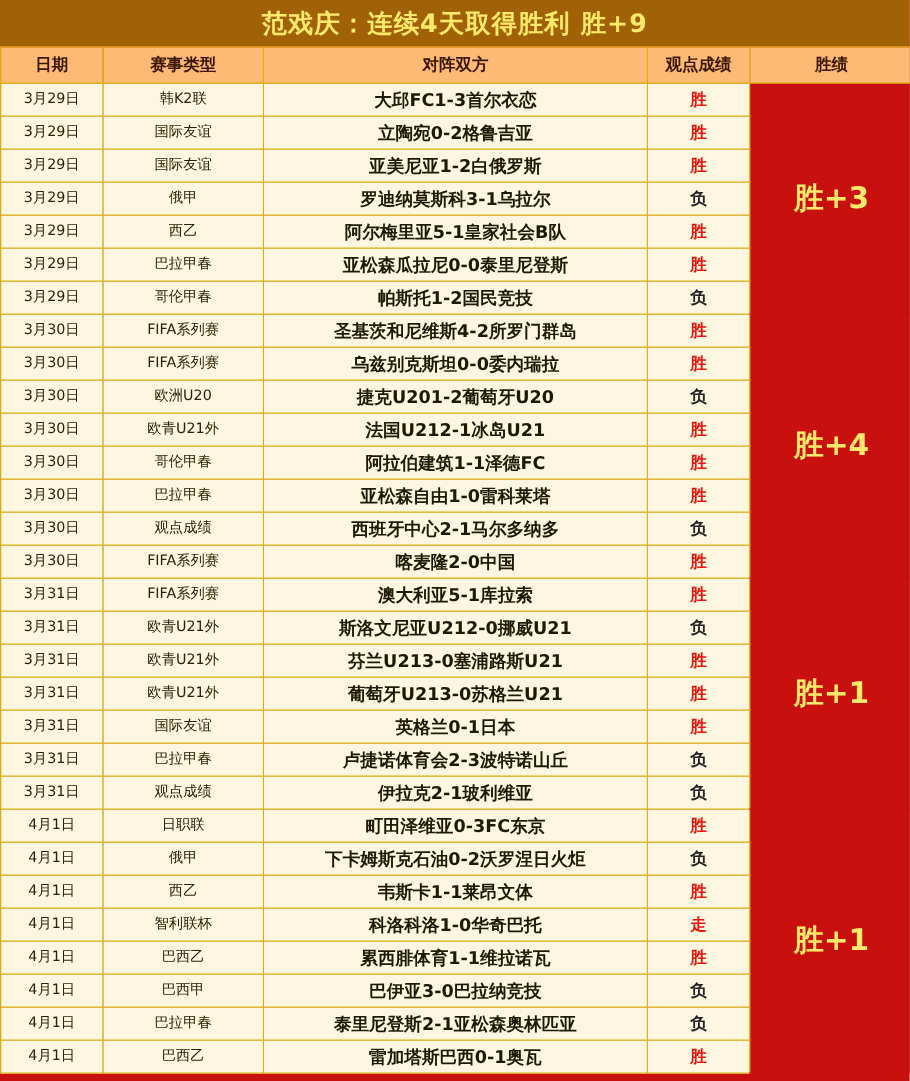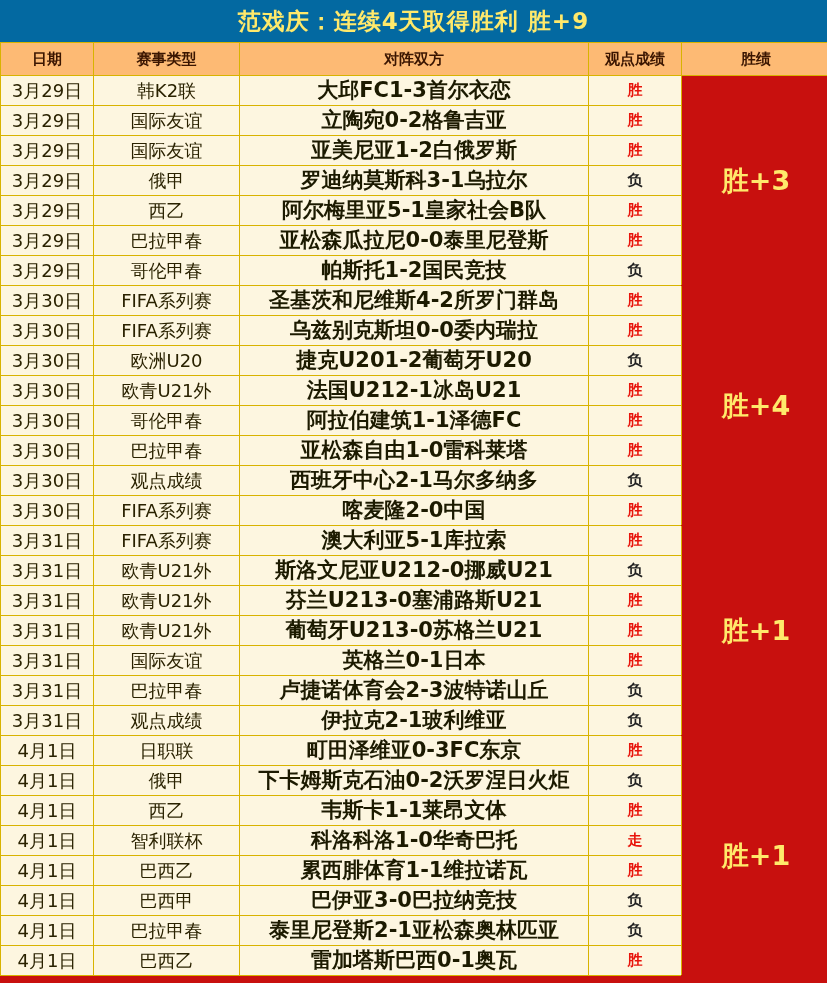--- a/index.html
+++ b/index.html
@@ -16,21 +16,21 @@
   .sheet {
     width: 827px;
     height: 983px;
     background: #c8100e;
     box-sizing: border-box;
     display: flex;
     flex-direction: column;
   }
   .title-bar {
     height: 42px;
-    background: #0369a1;
+    background: #a16207;
     display: flex;
     align-items: center;
     justify-content: center;
   }
   .title-text {
     color: #ffe96b;
     font-size: 23px;
     font-weight: bold;
     letter-spacing: 1px;
     white-space: nowrap;
@@ -67,25 +67,25 @@
     background: #fdf6e0;
     color: #2a2200;
   }
   tbody td.cell-date,
   tbody td.cell-type,
   tbody td.cell-match {
     background: #fdf6e0;
   }
   tbody td.cell-match {
     font-weight: bold;
-    font-size: 21px;
+    font-size: 16px;
     color: #1c1a00;
   }
   tbody td.cell-date, tbody td.cell-type {
-    font-size: 18px;
+    font-size: 13px;
     color: #2a2200;
   }
   tbody td.cell-result {
     background: #fdf6e0;
     font-weight: bold;
     font-size: 15px;
   }
   .res-win { color: #e8130a; }
   .res-lose { color: #222222; }
   .res-draw { color: #e8130a; }

